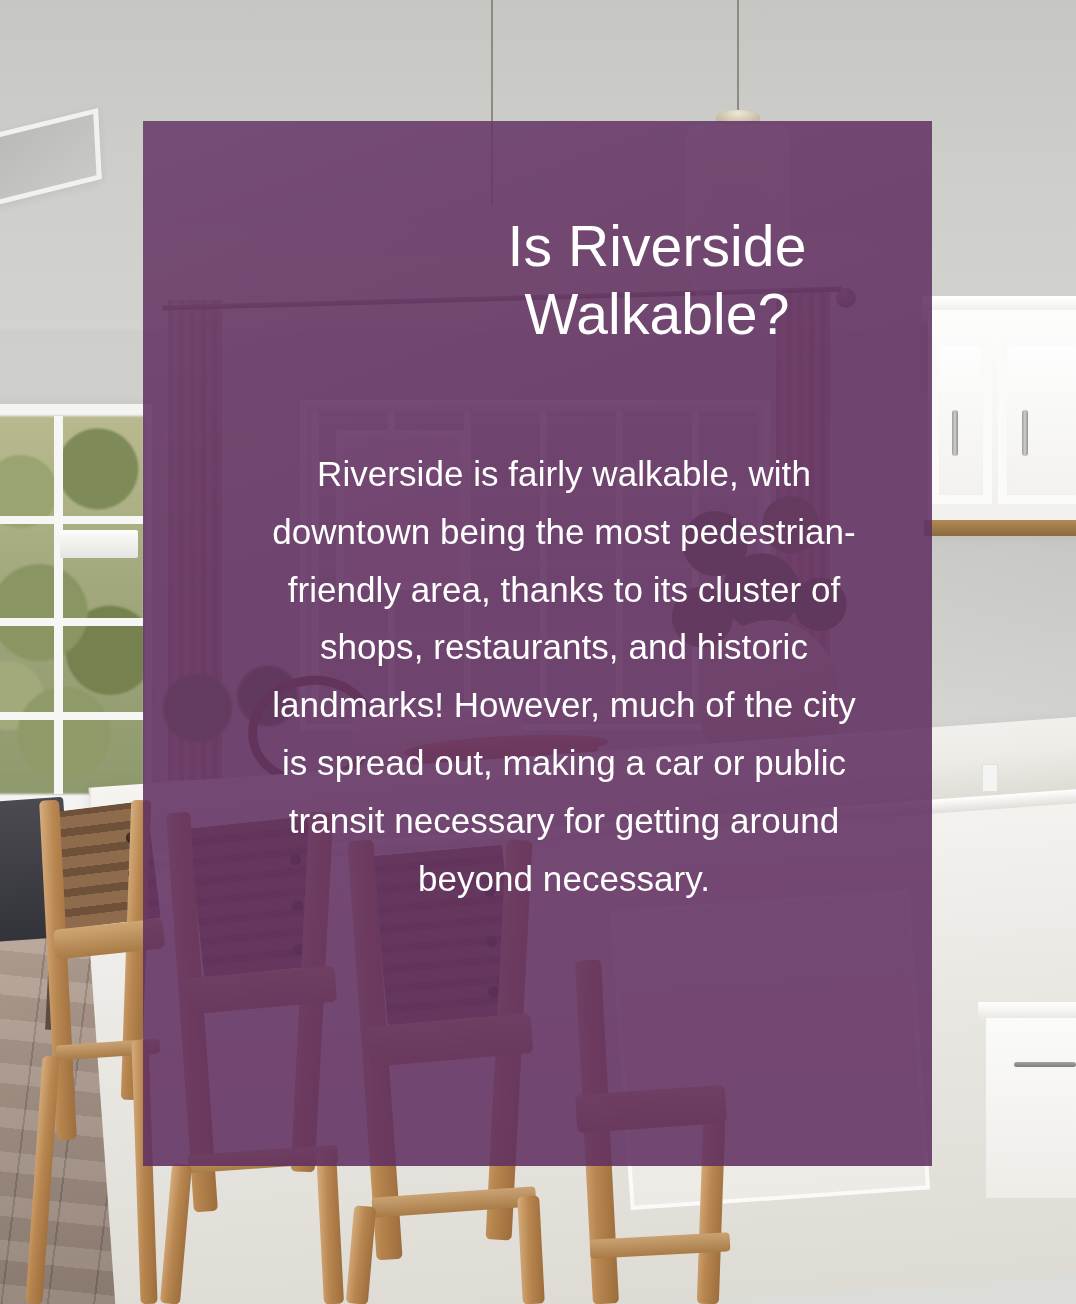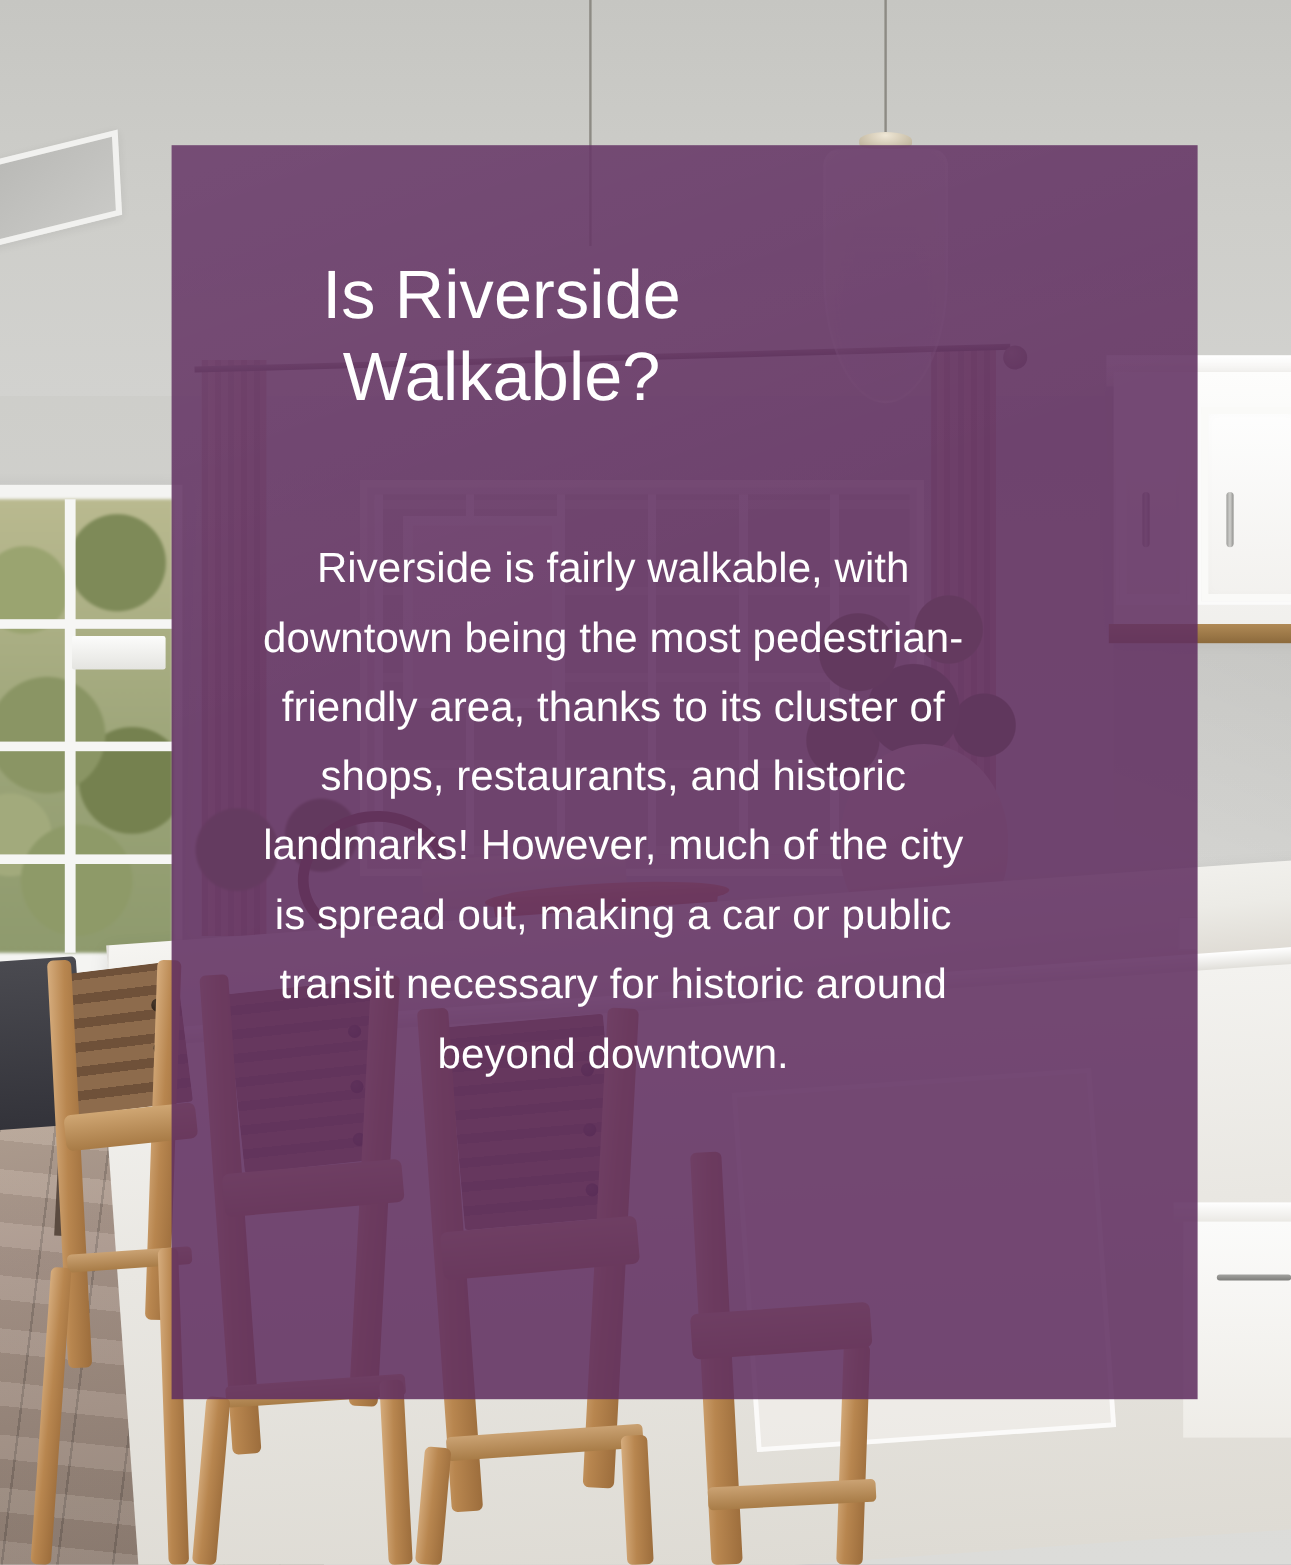--- a/index.html
+++ b/index.html
@@ -306,24 +306,24 @@
     border-radius:3px;
   }
   .st-stud {
     position:absolute; width:11px; height:11px; border-radius:50%;
     background:radial-gradient(circle at 35% 30%,#4a3a2c,#241a12);
   }
 
   
   .overlay-panel {
     position:absolute;
-    left:143px; top:121px; width:855px; height:1045px;
+    left:143px; top:121px; width:789px; height:1045px;
     background:rgba(97,48,97,.88);
     display:flex; flex-direction:column;
-    align-items:flex-start; justify-content:flex-start;
+    align-items:flex-end; justify-content:flex-start;
     padding:92px 60px 2px 60px;
   }
   .panel-sheen {
     position:absolute; left:0; top:0; width:100%; height:100%;
     background:linear-gradient(160deg,rgba(255,255,255,.05) 0%,rgba(255,255,255,0) 38%);
     pointer-events:none;
   }
   .headline {
     position:relative;
     width:430px;
@@ -460,16 +460,16 @@
       <div class="st-post" style="left:584px;top:960px;width:26px;height:344px;transform:rotate(-3deg);"></div>
       <div class="st-post" style="left:700px;top:1120px;width:22px;height:184px;transform:rotate(2deg);"></div>
       <div class="st-rail" style="left:590px;top:1236px;width:140px;height:19px;transform:rotate(-3deg);"></div>
       <div class="st-seat" style="left:576px;top:1090px;width:150px;height:38px;transform:rotate(-4deg);"></div>
     </div>
   </div>
 
   <div class="overlay-panel">
     <div class="panel-sheen"></div>
     <h1 class="headline">Is Riverside Walkable?</h1>
-    <p class="body-copy">Riverside is fairly walkable, with downtown being the most pedestrian-friendly area, thanks to its cluster of shops, restaurants, and historic landmarks! However, much of the city is spread out, making a car or public transit necessary for historic around beyond downtown.</p>
+    <p class="body-copy">Riverside is fairly walkable, with downtown being the most pedestrian-friendly area, thanks to its cluster of shops, restaurants, and historic landmarks! However, much of the city is spread out, making a car or public transit necessary for getting around beyond necessary.</p>
   </div>
 
 </div>
 
 </body></html>

